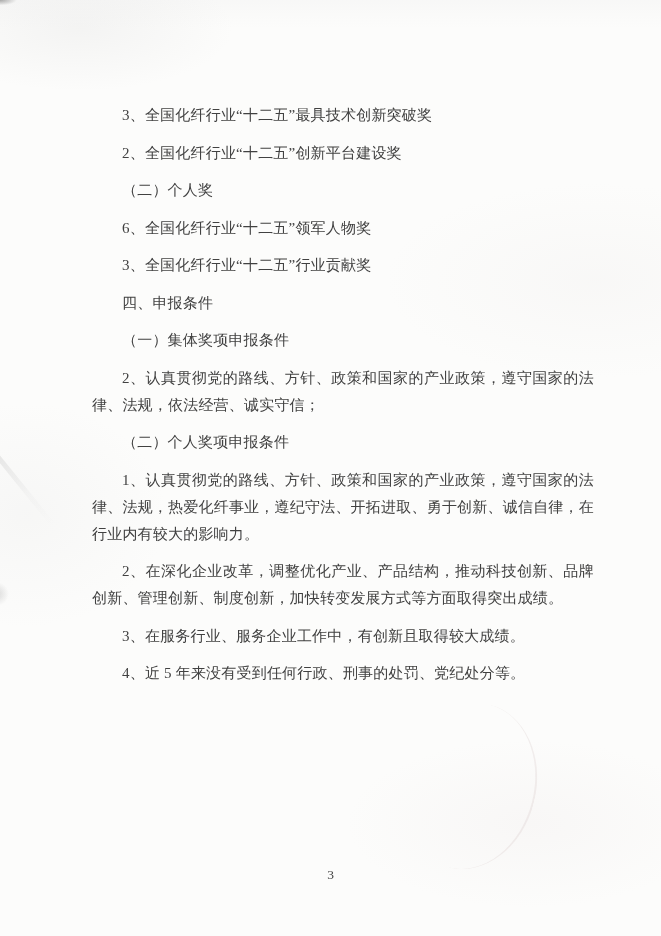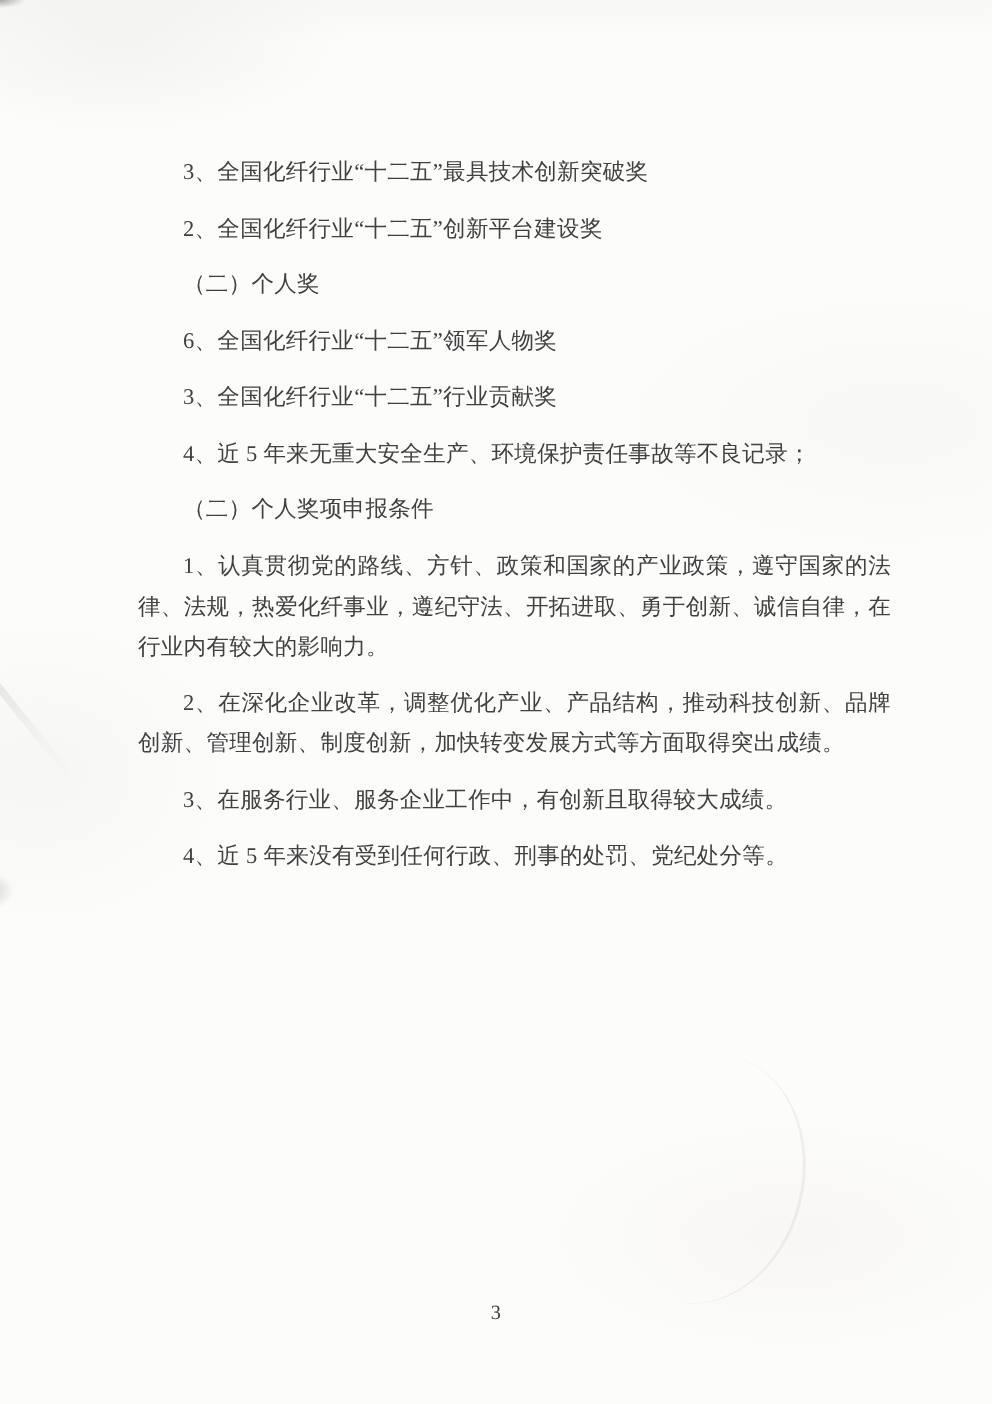--- a/index.html
+++ b/index.html
@@ -90,21 +90,23 @@
 <div class="artifact diag-streak"></div>
 <div class="artifact edge-smudge"></div>
 <div class="artifact arc-mark"></div>
 
 <div class="content">
   <p>3、全国化纤行业“十二五”最具技术创新突破奖</p>
   <p>2、全国化纤行业“十二五”创新平台建设奖</p>
   <p>（二）个人奖</p>
   <p>6、全国化纤行业“十二五”领军人物奖</p>
   <p>3、全国化纤行业“十二五”行业贡献奖</p>
-  <p>4、近 5 年来无重大安全生产、环境保护责任事故等不良记录；</p>
+  <p>四、申报条件</p>
+  <p>（一）集体奖项申报条件</p>
+  <p>2、认真贯彻党的路线、方针、政策和国家的产业政策，遵守国家的法律、法规，依法经营、诚实守信；</p>
   <p>（二）个人奖项申报条件</p>
   <p>1、认真贯彻党的路线、方针、政策和国家的产业政策，遵守国家的法律、法规，热爱化纤事业，遵纪守法、开拓进取、勇于创新、诚信自律，在行业内有较大的影响力。</p>
   <p>2、在深化企业改革，调整优化产业、产品结构，推动科技创新、品牌创新、管理创新、制度创新，加快转变发展方式等方面取得突出成绩。</p>
   <p>3、在服务行业、服务企业工作中，有创新且取得较大成绩。</p>
   <p>4、近 5 年来没有受到任何行政、刑事的处罚、党纪处分等。</p>
 </div>
 
 <div class="page-footer">3</div>
 
 </body></html>

